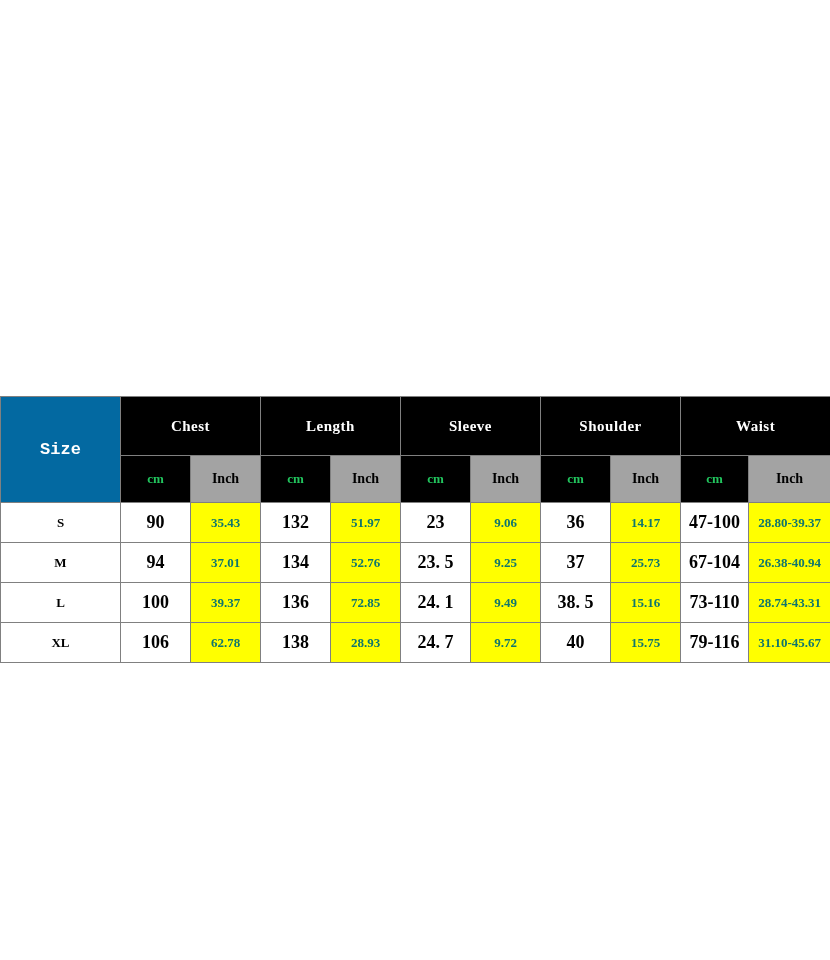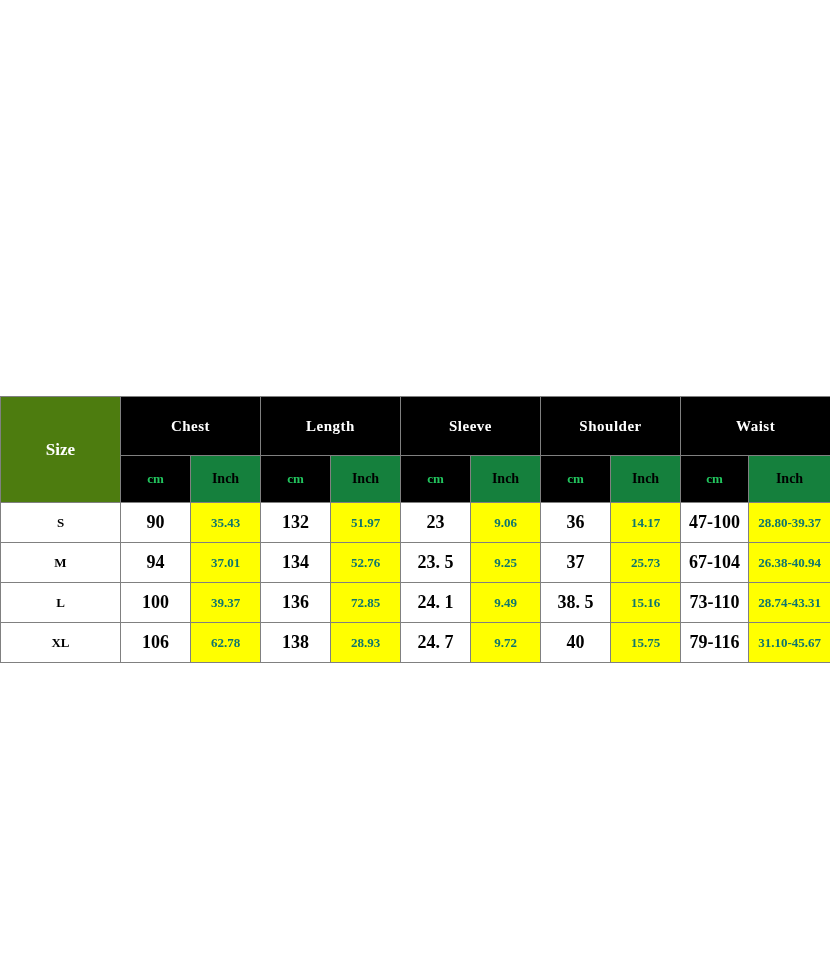--- a/index.html
+++ b/index.html
@@ -44,40 +44,40 @@
   .hdr-group {
     background: #000000;
     color: #ffffff;
     height: 42px;
     font-size: 15px;
     letter-spacing: 0.5px;
     border-color: #6b6b6b;
   }
 
   .hdr-size {
-    background: #4d7c0f;
+    background: #0369a1;
     color: #ffffff;
-    font-family: Liberation Serif, serif;
+    font-family: Liberation Mono, monospace;
     font-size: 17px;
     font-weight: bold;
     border-color: #6b6b6b;
     vertical-align: top;
     padding-top: 8px;
   }
 
   .hdr-unit-cm {
     background: #000000;
     color: #22c55e;
     height: 30px;
     font-size: 13px;
     border-color: #6b6b6b;
   }
 
   .hdr-unit-inch {
-    background: #15803d;
+    background: #a3a3a3;
     color: #000000;
     height: 30px;
     font-size: 14px;
     border-color: #6b6b6b;
   }
 
   
   .row-cell {
     background: #ffffff;
     color: #000000;

